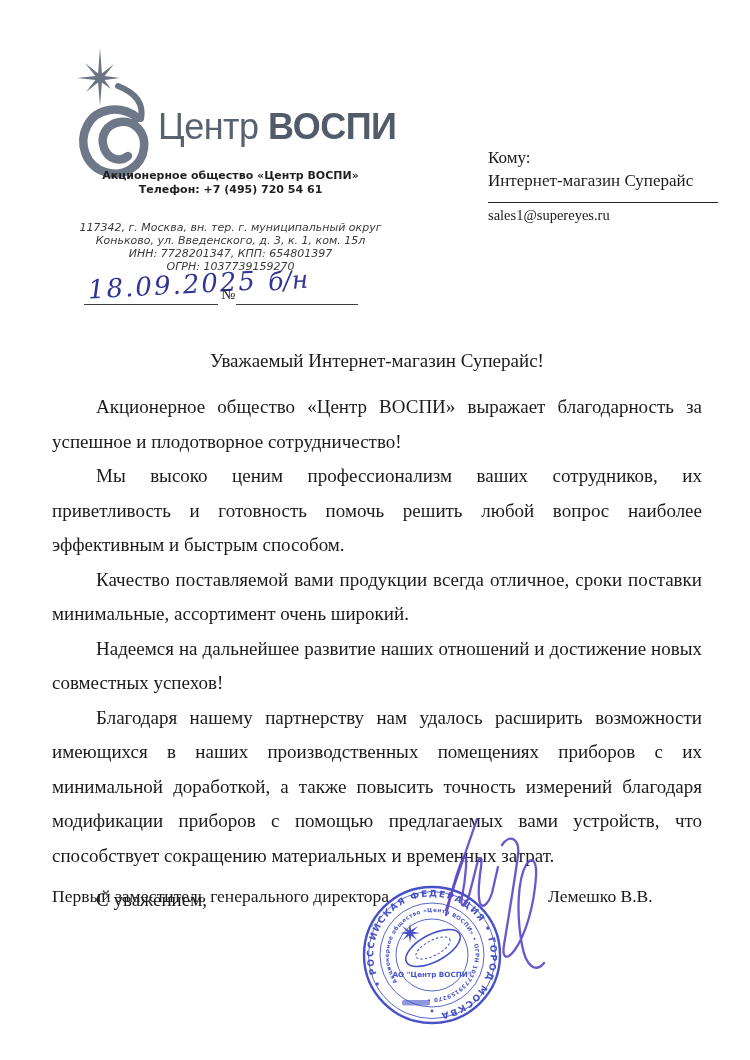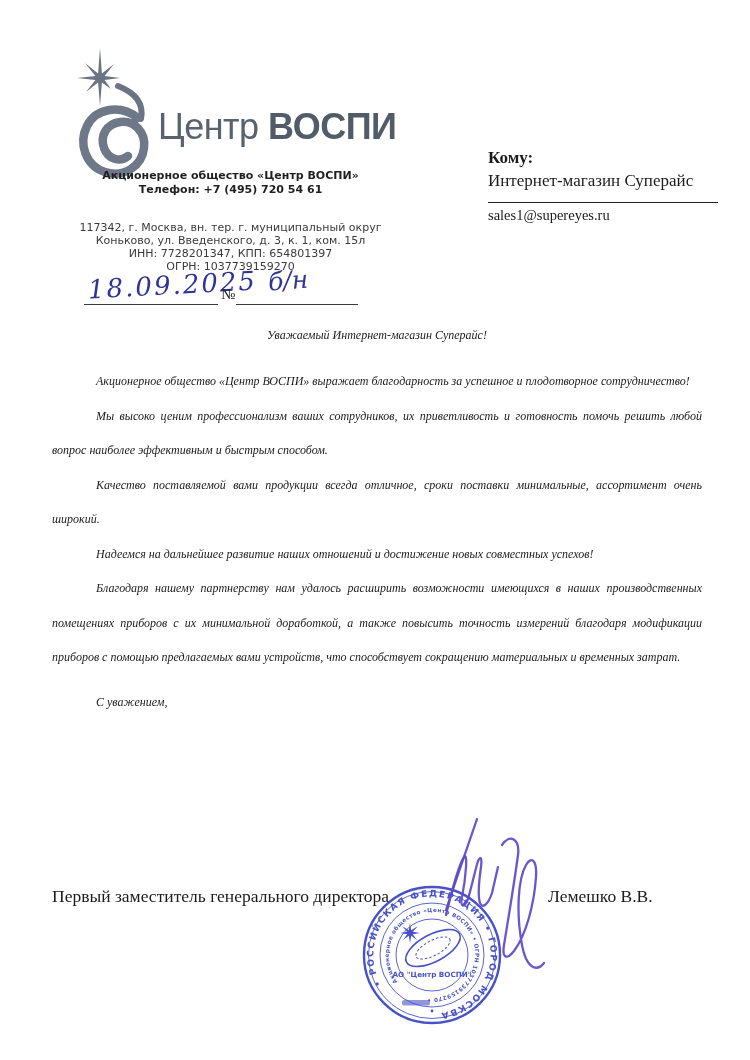--- a/index.html
+++ b/index.html
@@ -7,37 +7,37 @@
         font-family:"Liberation Serif",serif;color:#1b1b1b;}
   
   .logo-mark{position:absolute;left:60px;top:40px;}
   .logo-text{position:absolute;left:158px;top:106px;font-family:"Liberation Sans",sans-serif;
              font-size:36px;color:#59636f;letter-spacing:-0.5px;white-space:nowrap;}
   .logo-text b{font-weight:700;color:#525c69;}
   .org-info{position:absolute;left:28px;top:169px;width:405px;text-align:center;
             font-family:"DejaVu Sans",sans-serif;font-size:11px;font-weight:bold;
             line-height:13.5px;color:#1f1f1f;}
   .org-address{position:absolute;left:28px;top:221px;width:405px;text-align:center;
-            font-family:"DejaVu Sans",sans-serif;font-size:11px;line-height:13px;color:#3a3a3a;}
+            font-family:"DejaVu Sans",sans-serif;font-size:11px;line-height:13px;color:#3a3a3a;font-style:italic;}
   
   .hand{font-family:"DejaVu Serif",serif;font-style:italic;color:#2f3496;}
   .hand-date{position:absolute;left:88px;top:270px;font-size:26px;letter-spacing:2px;
              transform:rotate(-3deg);}
   .num-sign{position:absolute;left:221px;top:286px;font-size:15px;color:#222;}
   .hand-num{position:absolute;left:268px;top:266px;font-size:25px;transform:rotate(-4deg);}
   .ref-line1{position:absolute;left:84px;top:304px;width:134px;border-bottom:1.5px solid #3c3c3c;}
   .ref-line2{position:absolute;left:236px;top:304px;width:122px;border-bottom:1.5px solid #3c3c3c;}
   
   .recipient{position:absolute;left:488px;top:148px;width:240px;}
-  .recipient .to{font-weight:bold;font-size:17px;}
+  .recipient .to{font-weight:normal;font-size:17px;}
   .recipient .name{display:inline-block;font-size:17px;margin-top:3px;padding-bottom:11px;
                    border-bottom:1.6px solid #222;width:230px;white-space:nowrap;}
   .recipient .email{font-size:14.5px;margin-top:4px;}
   
-  .body-text{position:absolute;left:52px;top:318px;width:650px;font-size:12px;font-style:italic;}
+  .body-text{position:absolute;left:52px;top:344px;width:650px;font-size:19px;}
   .salutation{text-align:center;line-height:34px;margin:0 0 12px 0;}
   .body-text p{margin:0;text-align:justify;text-indent:44px;line-height:34.5px;}
   .closing{margin-top:10px !important;text-align:left !important;}
   
   .sig-title{position:absolute;left:52px;top:886px;font-size:17.5px;z-index:1;}
   .sig-name{position:absolute;left:548px;top:886px;font-size:17.5px;z-index:1;}
   .seal-svg{position:absolute;left:340px;top:805px;z-index:5;}
   .stampline{fill:none;stroke:#2e3bc0;}
   .stamptext{fill:#2e3bc0;font-family:"DejaVu Sans",sans-serif;font-weight:bold;}
   .inkline{fill:none;stroke:#5f48c8;stroke-width:2.3;stroke-linecap:round;opacity:0.92;}

